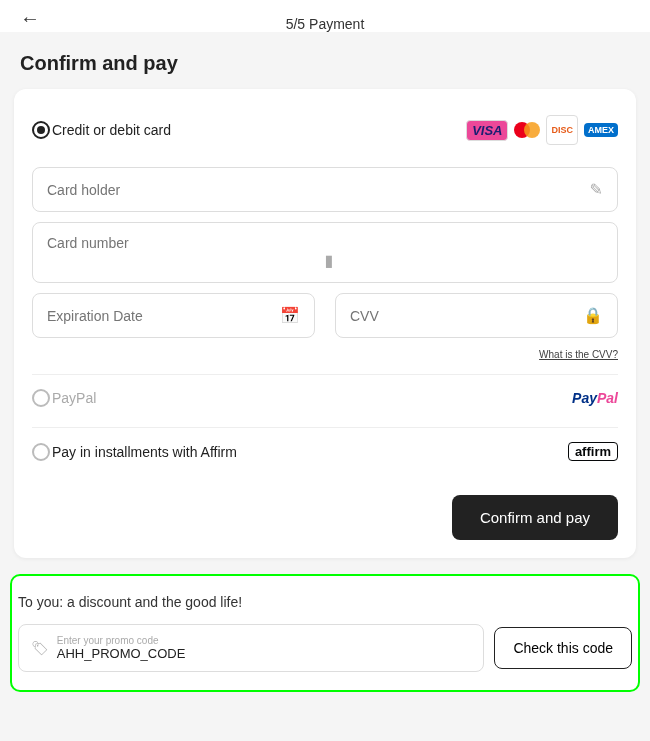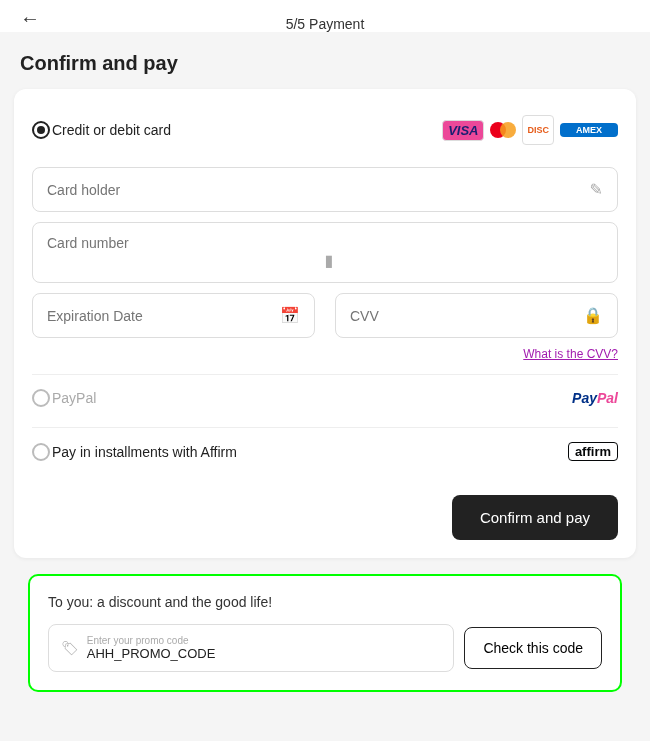--- a/index.html
+++ b/index.html
@@ -135,21 +135,21 @@
       padding: 9px 4px;
       border-radius: 4px;
       background: #fff;
     }
     .logo-amex {
       background: #016fcb;
       color: #fff;
       font-size: 9px;
       font-weight: 700;
       border-radius: 4px;
-      padding: 2px 16px;
+      padding: 2px 4px;
     }
 
     
     .card-form {
       margin-top: 14px;
     }
     .field-row {
       display: flex;
       gap: 20px;
       margin-top: 10px;
@@ -179,22 +179,22 @@
       font-size: 16px;
       margin-left: 8px;
     }
 
     
     .cvv-link-row {
       text-align: right;
       margin-top: 6px;
     }
     .cvv-link {
-      font-size: 12px;
-      color: #a21caf;
+      font-size: 10px;
+      color: #404040;
       text-decoration: underline;
       cursor: pointer;
     }
 
     
     .paypal-logo {
       font-size: 14px;
       font-style: italic;
       font-weight: 700;
       color: #003087;
@@ -225,25 +225,25 @@
       border: none;
       border-radius: 8px;
       padding: 14px 28px;
       font-size: 15px;
       font-weight: 500;
       cursor: pointer;
     }
 
     
     .promo-section {
-      margin: 16px 28px 14px;
+      margin: 16px 10px 14px;
       border: 2.5px solid #00ff00;
       border-radius: 10px;
       background: #fff;
-      padding: 18px 18px 18px;
+      padding: 18px 6px 18px;
     }
     .promo-text {
       font-size: 14px;
       color: #333;
       margin-bottom: 14px;
     }
     .promo-input-row {
       display: flex;
       gap: 10px;
       align-items: center;

